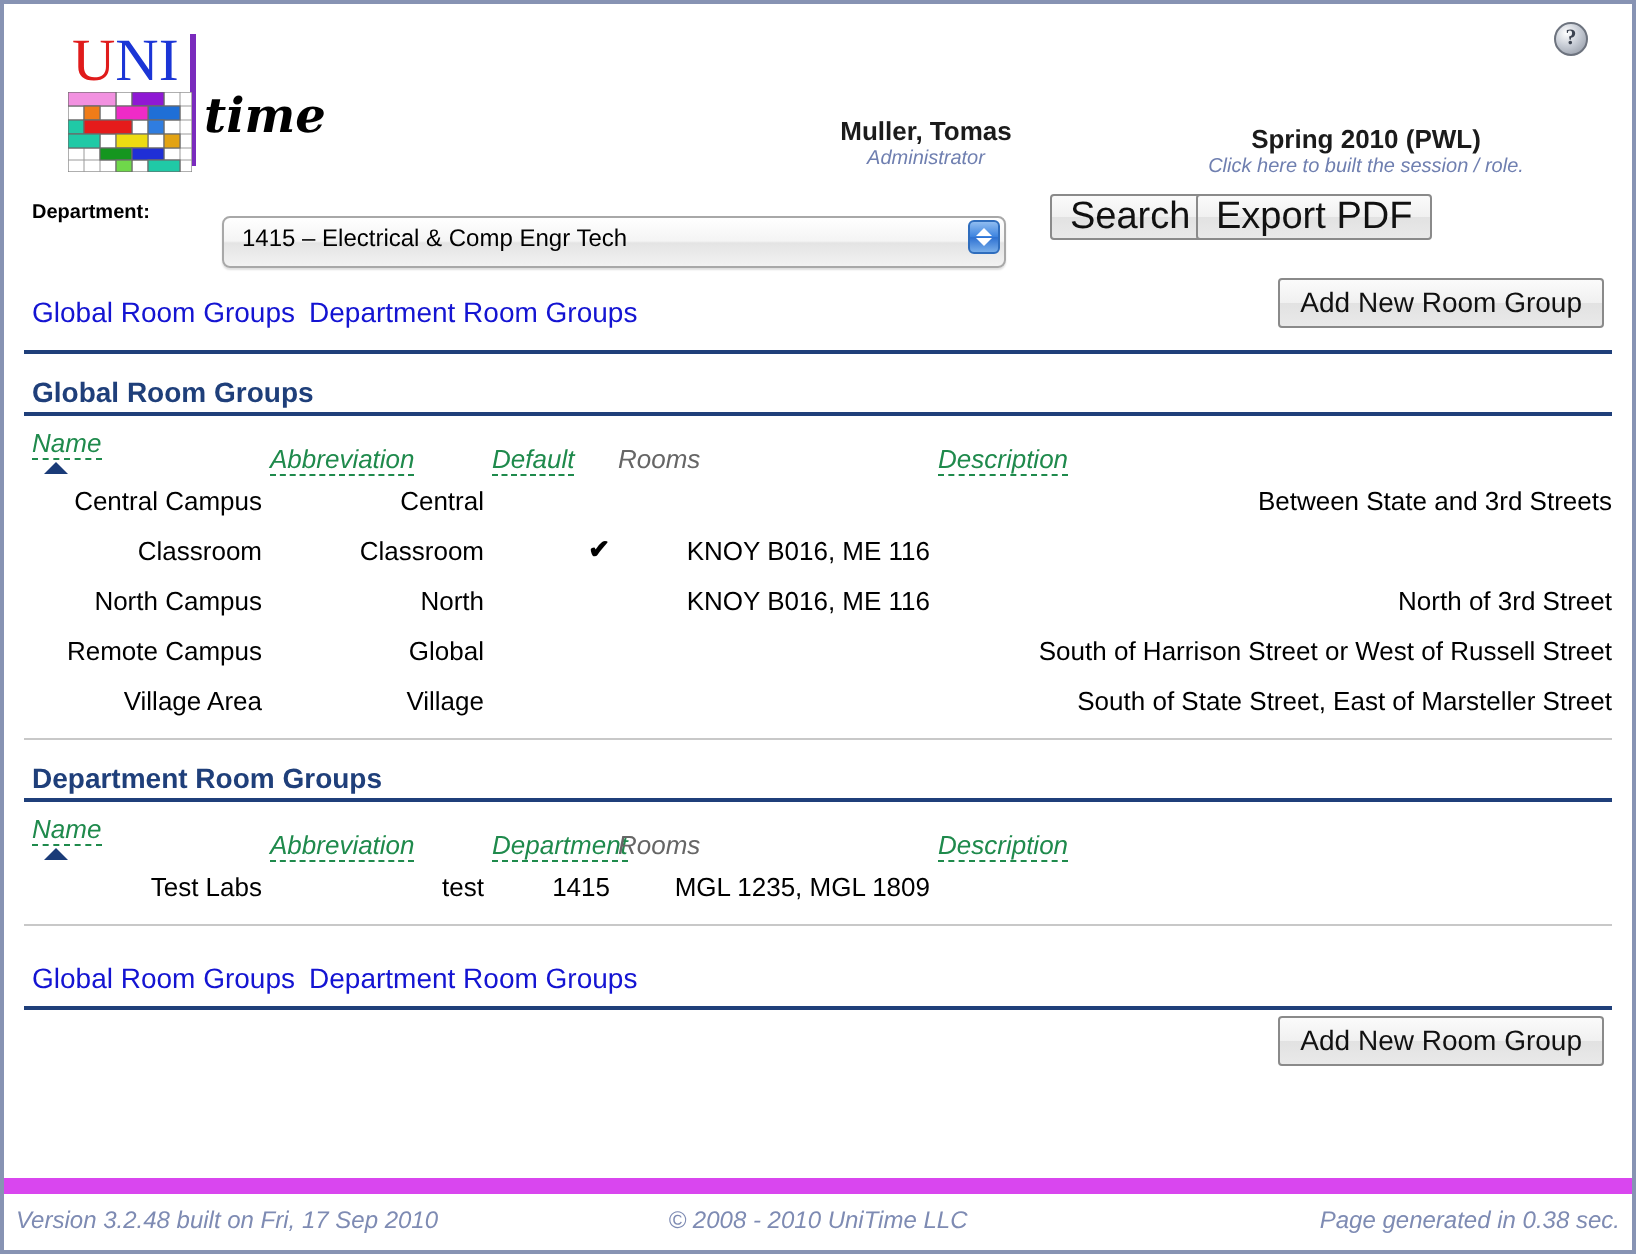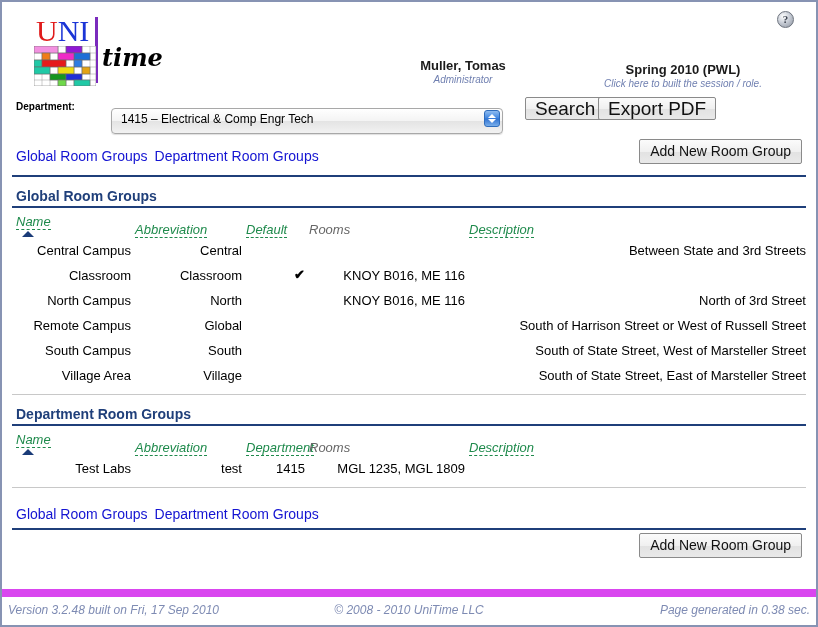--- a/index.html
+++ b/index.html
@@ -482,27 +482,20 @@
         <td>North of 3rd Street</td>
       </tr>
       <tr>
         <td>Remote Campus</td>
         <td>Global</td>
         <td class="check"></td>
         <td></td>
         <td>South of Harrison Street or West of Russell Street</td>
       </tr>
       <tr>
-        <td>South Campus</td>
-        <td>South</td>
-        <td class="check"></td>
-        <td></td>
-        <td>South of State Street, West of Marsteller Street</td>
-      </tr>
-      <tr>
         <td>Village Area</td>
         <td>Village</td>
         <td class="check"></td>
         <td></td>
         <td>South of State Street, East of Marsteller Street</td>
       </tr>
     </tbody>
   </table>
   <div class="bottomrule"></div>
 

